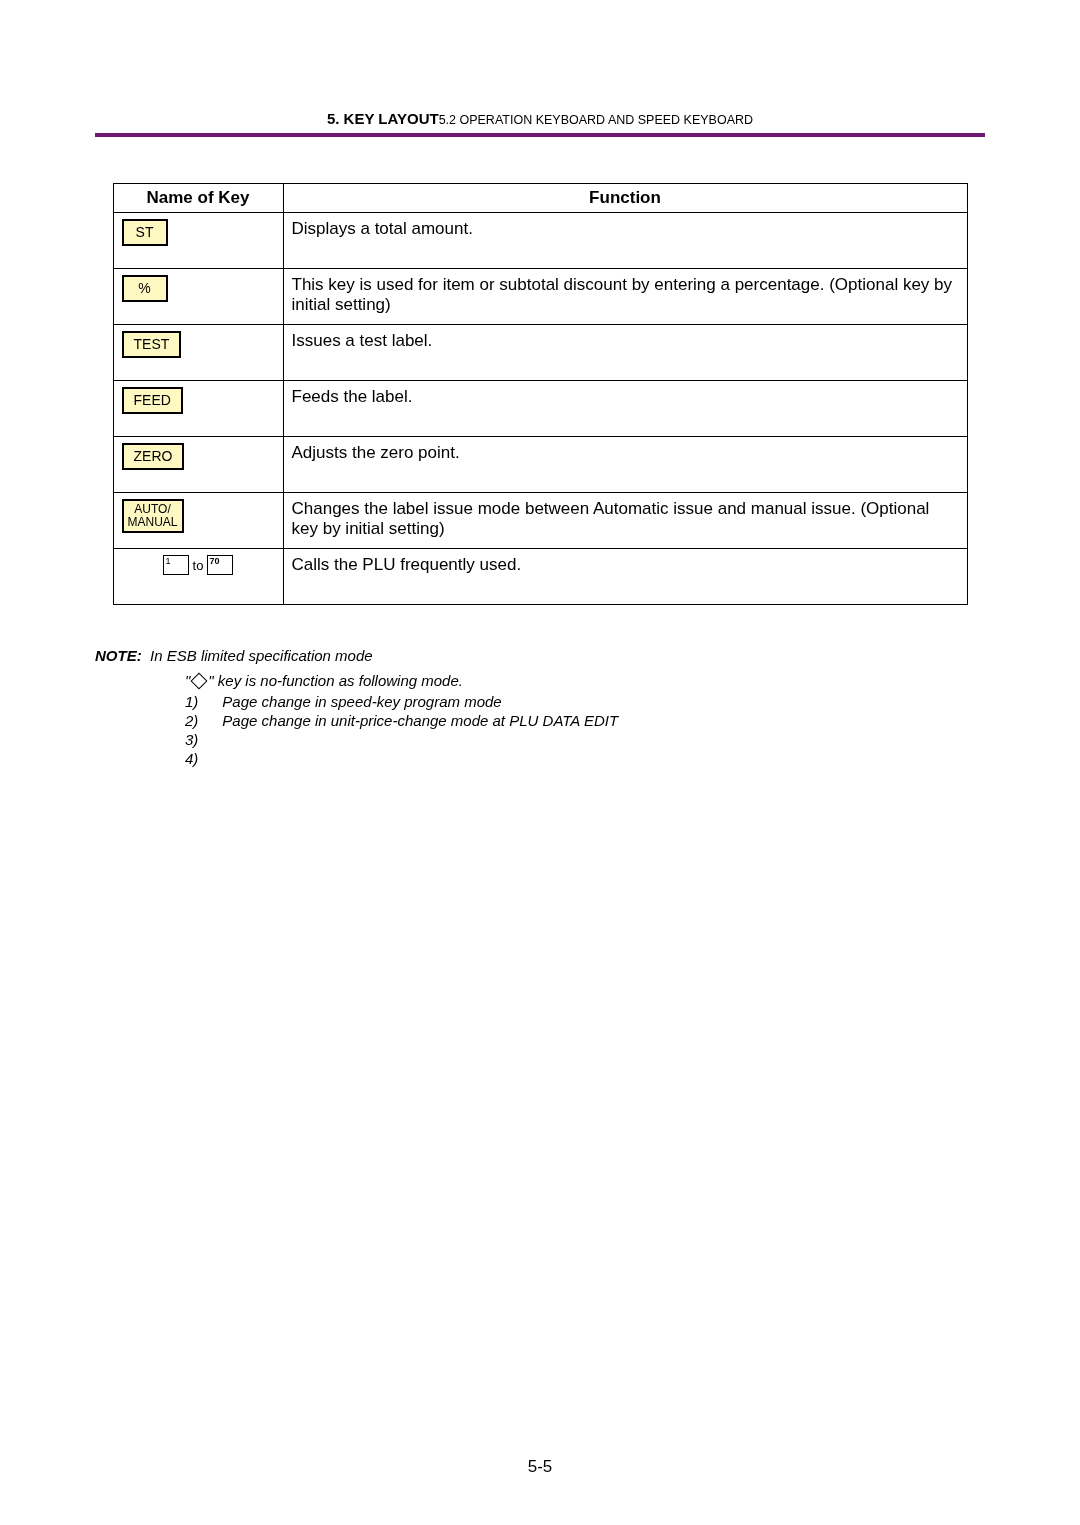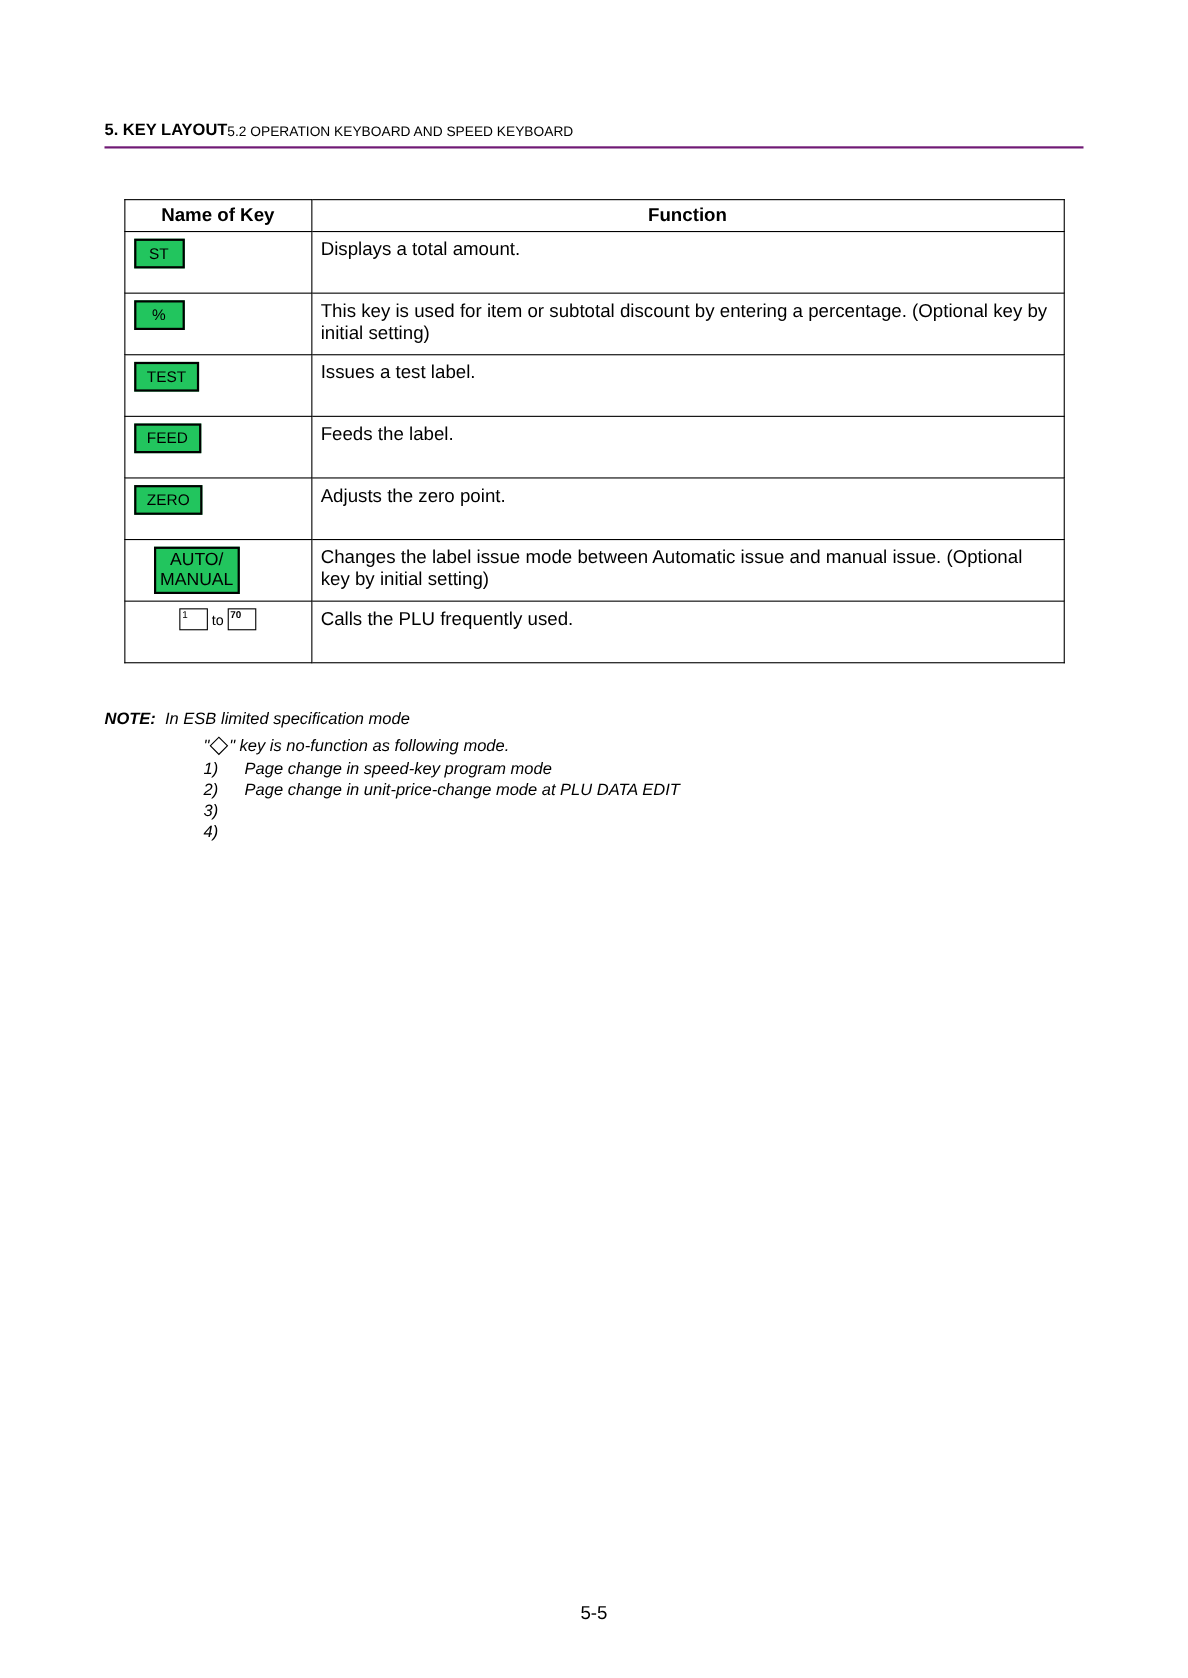--- a/index.html
+++ b/index.html
@@ -11,23 +11,23 @@
     color: #000;
     width: 1080px;
     height: 1525px;
     position: relative;
   }
   .page {
     padding: 110px 95px 0 95px;
   }
   .header-row {
     display: flex;
-    justify-content: flex-start;
+    justify-content: center;
     align-items: flex-end;
-    border-bottom: 2px solid #701a75;
+    border-bottom: 4px solid #701a75;
     padding-bottom: 6px;
   }
   .section-title {
     font-size: 15px;
     font-weight: bold;
   }
   .section-sub {
     font-size: 12.5px;
     padding-bottom: 0;
   }
@@ -56,23 +56,23 @@
     vertical-align: middle;
   }
   .keycap {
     display: inline-block;
     border: 2px solid #000;
     padding: 4px 10px;
     font-size: 14px;
     text-align: center;
     min-width: 46px;
     line-height: 1.05;
-    background: #22c55e;
-  }
-  .keycap.auto { font-size: 16px; padding: 2px 4px; line-height: 1.1; margin-left: 18px; }
+    background: #fef9c3;
+  }
+  .keycap.auto { font-size: 12px; padding: 2px 4px; line-height: 1.1; }
   .range-wrap {
     display: flex;
     align-items: center;
     justify-content: center;
     gap: 4px;
     font-size: 14px;
   }
   .tinycap {
     display: inline-block;
     border: 1.5px solid #000;

